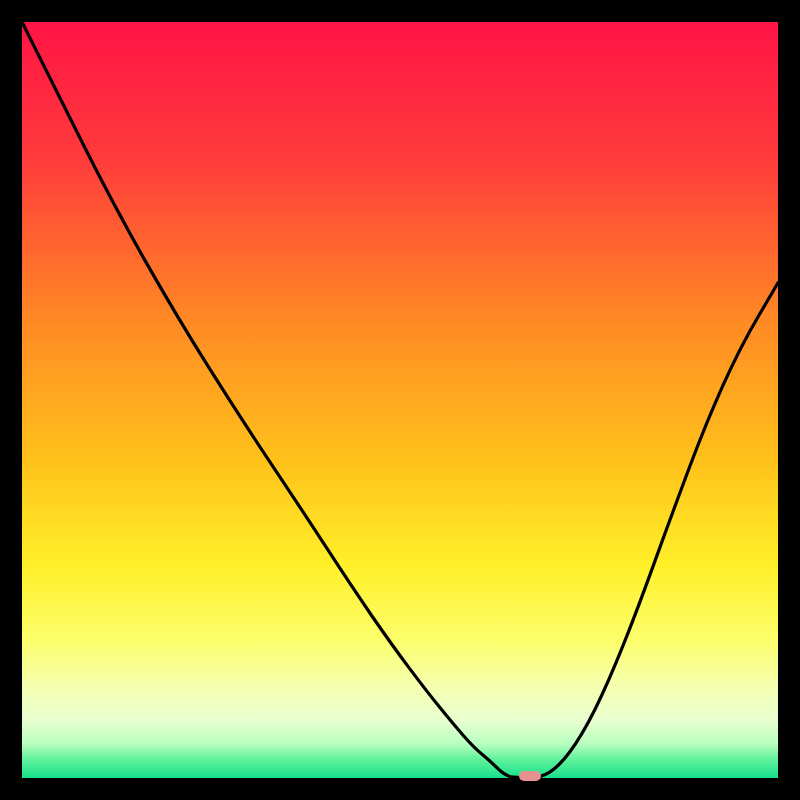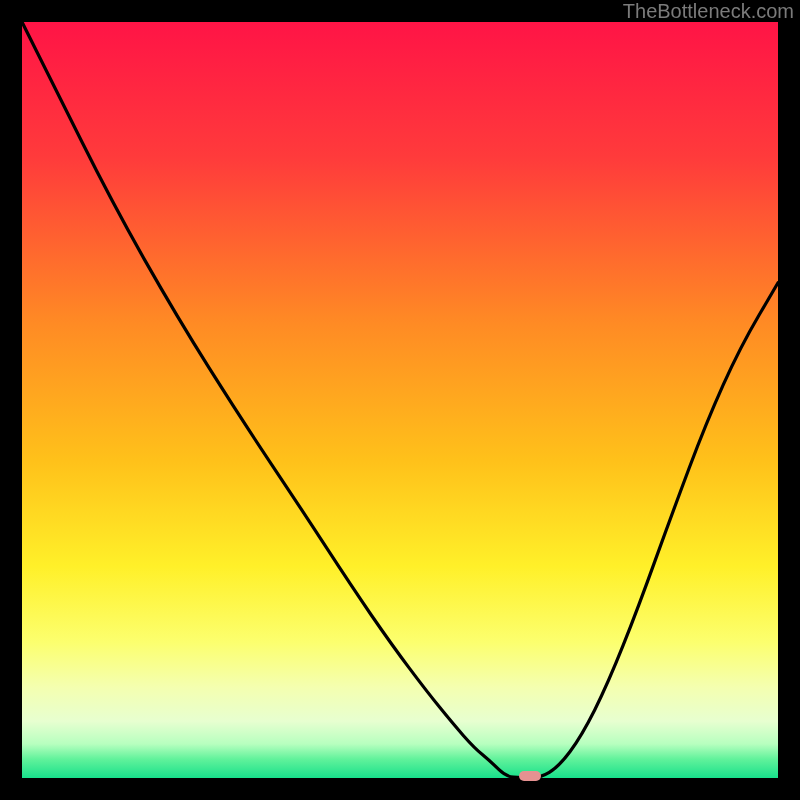--- a/index.html
+++ b/index.html
@@ -51,14 +51,13 @@
 </style>
 </head>
 <body>
 
 <div class="frame">
   <div class="plot" id="plot" style="background: linear-gradient(rgb(255, 20, 70) 0%, rgb(255, 59, 59) 18%, rgb(255, 139, 36) 40%, rgb(255, 193, 26) 58%, rgb(255, 240, 41) 72%, rgb(252, 255, 110) 82%, rgb(244, 255, 176) 88%, rgb(231, 255, 208) 92.5%, rgb(183, 255, 191) 95.5%, rgb(97, 242, 155) 97.5%, rgb(24, 224, 139) 100%);"></div>
   <svg class="curve" id="curve-svg" viewBox="0 0 756 756" preserveAspectRatio="none">
     <path id="curve-path" fill="none" stroke="#000" stroke-width="3.2" stroke-linejoin="round" stroke-linecap="round" d="M 0.0 0.0 Q 0.0 0.0 15.1 30.2 Q 30.2 60.5 60.5 121.0 Q 90.7 181.4 122.8 238.1 Q 155.0 294.8 187.1 345.9 Q 219.2 396.9 249.5 442.3 Q 279.7 487.6 304.3 525.4 Q 328.9 563.2 349.6 593.5 Q 370.4 623.7 387.5 646.4 Q 404.5 669.1 417.7 685.3 Q 430.9 701.6 441.5 713.7 Q 452.1 725.8 461.2 733.3 Q 470.2 740.9 477.0 747.7 Q 483.8 754.5 491.4 755.2 Q 499.0 756.0 508.4 756.0 Q 517.9 756.0 527.3 750.3 Q 536.8 744.7 548.1 729.5 Q 559.4 714.4 572.7 688.0 Q 585.9 661.5 601.0 623.7 Q 616.1 585.9 633.1 538.6 Q 650.2 491.4 667.2 446.0 Q 684.2 400.7 701.2 362.9 Q 718.2 325.1 737.1 293.0 T 756.0 260.8"></path>
     <rect id="marker" class="marker" rx="5" ry="5" width="22" height="10" x="497.0" y="749.0"></rect>
   </svg>
-  <div class="credit">TheBottleneck.com</div>
 </div>
 
 </body></html>

